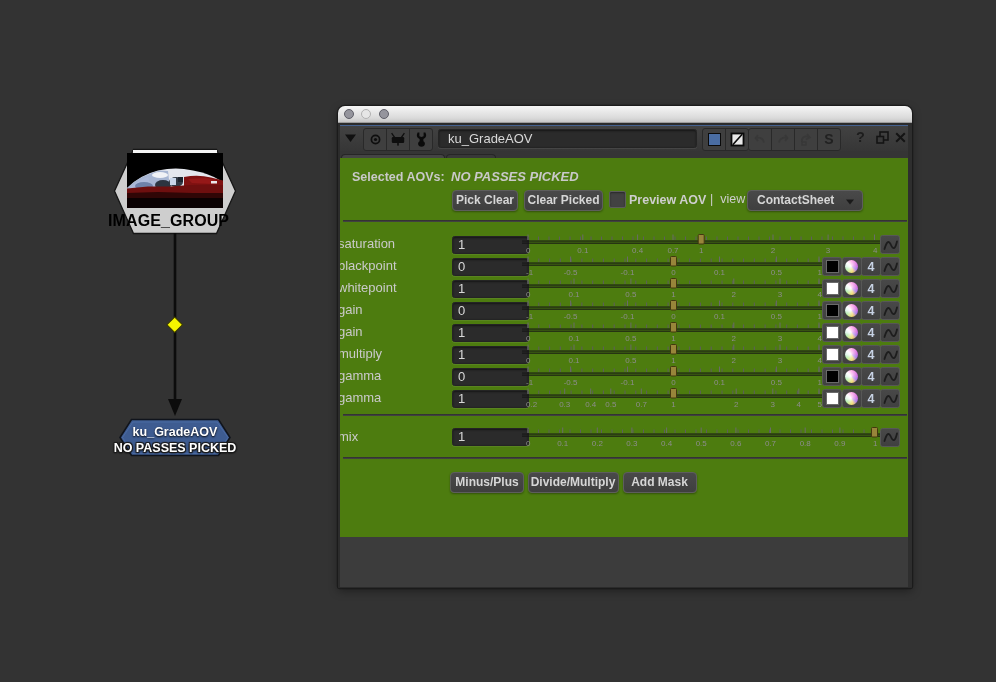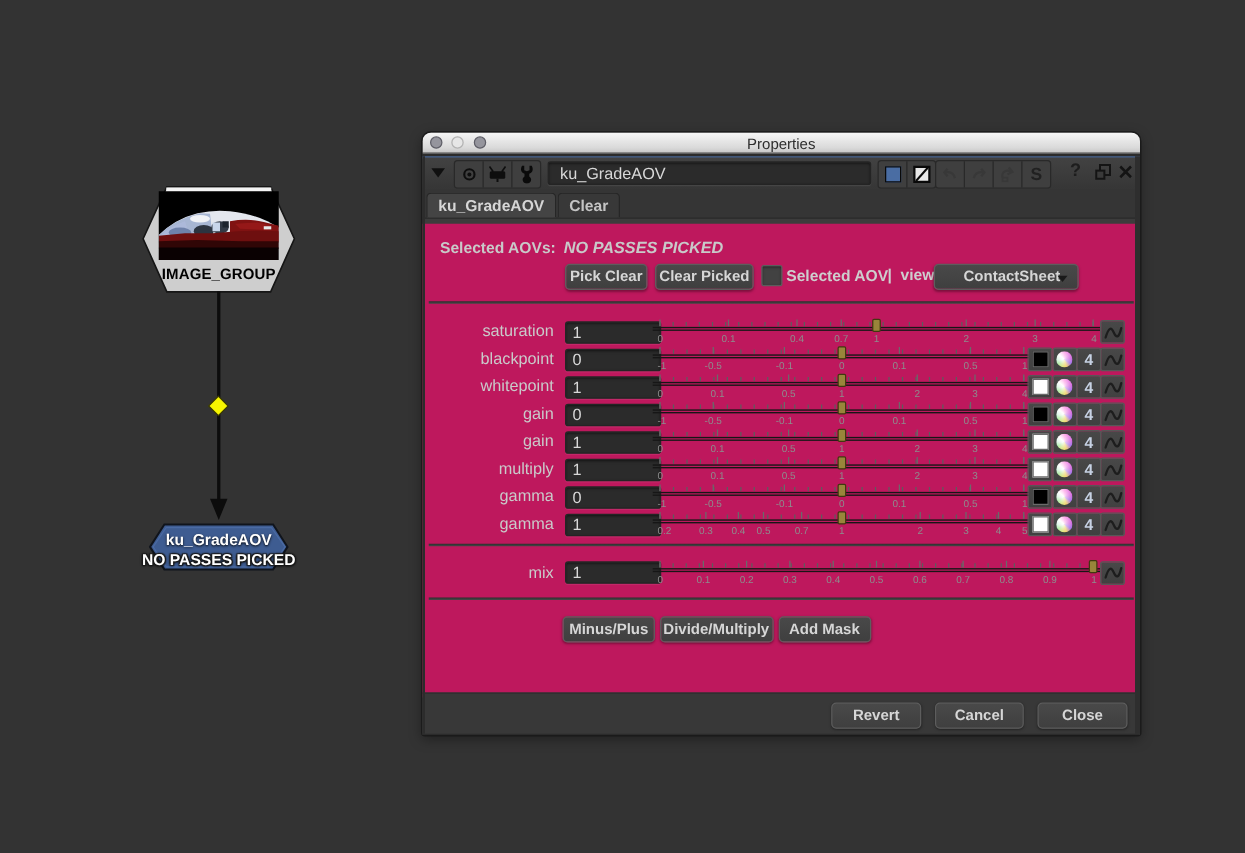--- a/index.html
+++ b/index.html
@@ -13,38 +13,38 @@
 #titlebar{position:absolute;left:0;top:0;width:574px;height:17px;border-radius:7px 7px 0 0;
   background:linear-gradient(#f6f6f6,#dadada 75%,#c8c8c8);border-bottom:1px solid #9c9c9c;box-sizing:border-box}
 #tbgap{position:absolute;left:0;top:17px;width:574px;height:1.5px;background:#2c2c2c}
 #titlebar .dot{position:absolute;top:3.2px;width:10.2px;height:10.2px;border-radius:50%;box-sizing:border-box}
 #titlebar .t{position:absolute;top:1.5px;width:574px;text-align:center;font-size:12px;color:#2e2e2e;}
 #blueline{position:absolute;left:0;top:18.5px;width:574px;height:2px;background:#44618f}
 #toolbar{position:absolute;left:0;top:20px;width:574px;height:25px;
   background:linear-gradient(#424242,#363636)}
 #tabrow{position:absolute;left:0;top:45px;width:574px;height:23px;background:#353535;
   border-bottom:1px solid #2b2b2b}
-#content{position:absolute;left:0;top:73px;width:574px;height:379px;background:#be185d}
+#content{position:absolute;left:0;top:52px;width:574px;height:379px;background:#4d7c0f}
 #bottombar{position:absolute;left:0;top:448px;width:574px;height:32.5px;background:#383838;
   border-top:1px solid #2c2c2c}
 #botedge{position:absolute;left:0;top:480.5px;width:574px;height:1.8px;background:#2b2b2b;border-radius:0 0 3px 3px}
 #ledge{position:absolute;left:0;top:18.5px;width:1.5px;height:462px;background:#2c2c2c}
 #redge{position:absolute;left:569.5px;top:18.5px;width:4.5px;height:462px;background:#2e2e2e}
 .tgroup{position:absolute;top:1.5px;height:21px;background:#3f3f3f;border:1px solid #292929;border-radius:3px;display:flex}
 .tcell{width:22px;height:21px;display:flex;align-items:center;justify-content:center;border-right:1px solid #292929}
 .tcell:last-child{border-right:none}
 .tab{position:absolute;top:3px;height:20px;line-height:20px;text-align:center;font-weight:bold;
   font-size:12.5px;border-radius:4px 4px 0 0;box-sizing:border-box}
 .btn{position:absolute;background:linear-gradient(#494949,#3f3f3f);border:1px solid #5d5d5d;
   box-shadow:0 1px 2px rgba(0,0,0,.35);border-radius:4px;color:#d6d6d6;font-size:12px;font-weight:bold;
   text-align:center;line-height:19px;height:19px;white-space:nowrap}
 .field{position:absolute;height:16px;background:#2b2b2b;border:1px solid #242424;
   box-shadow:inset 0 1px 2px rgba(0,0,0,.5), 0 1px 0 rgba(255,255,255,.07);
   border-radius:2.5px;color:#d8d8d8;font-size:13px;line-height:16px;padding-left:5px}
-.rlabel{position:absolute;left:0;width:105px;text-align:right;font-size:13px;color:#cacaca;height:16px;line-height:16px}
+.rlabel{position:absolute;left:0;width:105px;text-align:left;font-size:13px;color:#cacaca;height:16px;line-height:16px}
 .sl{position:absolute}
 .cbtn{position:absolute;width:18px;height:17px;background:linear-gradient(#484848,#404040);
   border:1px solid #575757;border-radius:2.5px;
   display:flex;align-items:center;justify-content:center}
 .cbtn.four{color:#c7d2e4;font-size:12.5px;font-weight:bold}
 .sw{width:11px;height:11px;border:1px solid #6a6a6a}
 .wheel{width:13px;height:13px;border-radius:50%;
   background:radial-gradient(circle at 40% 52%, rgba(255,255,255,.95) 0%, rgba(255,255,255,.5) 30%, rgba(255,255,255,0) 72%),
   conic-gradient(#ffa2e8, #d26ae0 22%, #a070e8 34%, #f0cc55 46%, #cce060 56%, #90e488 66%, #d2f0e2 76%, #ffffff 86%, #ffa2e8)}
 .sep{position:absolute;left:5px;width:564px;height:2px;
@@ -72,41 +72,40 @@
      <rect x="70" y="35" width="5" height="5" fill="#1c242e"></rect>
      <path d="M76 35 Q90 32.5 103 35.5 L115 38.5 L115 51 L76 51 Z" fill="#801212"></path>
      <path d="M19 46.5 L40 44.5 L62 44.5 L82 43 L100 42.5 L115 43 L115 52 L19 52 Z" fill="#6e0f0f"></path>
      <path d="M80 37 L98 36 L108 38 L106 42 L84 41 Z" fill="#951818"></path>
      <rect x="103" y="39" width="6" height="2.5" fill="#e8e8ea"></rect>
      <path d="M19 51 L50 50 L85 51 L115 51 L115 57 L19 57 Z" fill="#300606"></path>
      <rect x="19" y="56" width="96" height="10" fill="#0a0102"></rect>
    </g>
   </g>
 </svg>
-<div class="nodelabel" style="left:108px;top:212px;width:134px;text-align:center;font-size:12px;letter-spacing:0.1px">IMAGE_GROUP</div>
+<div class="nodelabel" style="left:108px;top:212px;width:134px;text-align:left;font-size:16px;letter-spacing:0.1px">IMAGE_GROUP</div>
 <svg class="abs" style="left:160px;top:233px" width="30" height="184" viewBox="0 0 30 184">
   <line x1="15" y1="0" x2="15" y2="168" stroke="#0c0c0c" stroke-width="2.6"></line>
   <polygon points="15,183 8,166 22,166" fill="#0c0c0c"></polygon>
   <rect x="9.2" y="86.2" width="11" height="11" transform="rotate(45 14.7 91.7)" fill="#f6f500" stroke="#3a3a00" stroke-width="1"></rect>
 </svg>
 <svg class="abs" style="left:114px;top:414px" width="122" height="48" viewBox="0 0 122 48">
   <polygon points="6,23.5 17.5,5.5 104.5,5.5 116,23.5 104.5,41.5 17.5,41.5" fill="#3e5c91" stroke="#10141c" stroke-width="1.6"></polygon>
   <polygon points="8.5,23.5 19,8 103,8 114,23.5 103,39.5 19,39.5" fill="none" stroke="#5577b5" stroke-width="1" opacity="0.5"></polygon>
 </svg>
 <div class="nodelabel" style="left:110px;top:425px;width:130px;text-align:center;color:#fff;font-size:12.5px;text-shadow:0 1px 2px #000">ku_GradeAOV</div>
 <div class="nodelabel" style="left:80px;top:441px;width:190px;text-align:center;color:#fff;font-size:12.5px;
  text-shadow:-1px -1px 1px #1a1a1a,1px -1px 1px #1a1a1a,-1px 1px 1px #1a1a1a,1px 1px 1px #1a1a1a,0 1px 2px #000">NO PASSES PICKED</div>
 </div>
 
 <div id="panel">
  <div id="titlebar">
    <div class="dot" style="left:5.5px;background:#95959d;border:1.2px solid #5f5f68"></div>
    <div class="dot" style="left:23px;background:#e6e6e6;border:1.2px solid #b2b2b2"></div>
    <div class="dot" style="left:40.5px;background:#95959d;border:1.2px solid #5f5f68"></div>
-   <div class="t">Properties</div>
  </div>
  <div id="tbgap"></div>
  <div id="blueline"></div>
 
  <div id="toolbar">
    <svg class="abs" style="left:7px;top:8px" width="12" height="9">
         <polygon points="0,0.5 11,0.5 5.5,8" fill="#101010"></polygon>
       </svg>
    <div class="tgroup" style="left:25px">
      <div class="tcell">
@@ -173,23 +172,23 @@
    <div class="tab" style="left:3px;width:104px;background:#444444;border:1px solid #262626;border-bottom:none;color:#d6d6d6">ku_GradeAOV</div>
    <div class="tab" style="left:108px;width:50px;background:#383838;border:1px solid #262626;border-bottom:none;color:#c4c4c4">Clear</div>
  </div>
 
  <div id="content">
    <div class="abs" style="left:14px;top:12px;font-weight:bold;font-size:12.5px;color:#c9c9c9">Selected AOVs:</div>
    <div class="abs" style="left:113px;top:11px;font-weight:bold;font-style:italic;font-size:13px;color:#c9c9c9">NO PASSES PICKED</div>
    <div class="btn" style="left:114px;top:32px;width:64px">Pick Clear</div>
    <div class="btn" style="left:186px;top:32px;width:77px">Clear Picked</div>
    <div class="abs" style="left:271px;top:33px;width:15px;height:15px;background:#424242;border:1px solid #5c5c5c;border-radius:2px;box-shadow:inset 0 1px 2px rgba(0,0,0,.4)"></div>
-   <div class="abs" style="left:291px;top:35px;font-weight:bold;font-size:12.5px;color:#cecece">Selected AOV</div>
-   <div class="abs" style="left:372px;top:34px;font-weight:bold;font-size:12.5px;color:#cecece">|&nbsp; view</div>
-   <div class="btn" style="left:409px;top:31.5px;width:105px;text-align:center;padding-left:9px">ContactSheet
+   <div class="abs" style="left:291px;top:35px;font-weight:bold;font-size:12.5px;color:#cecece">Preview AOV</div>
+   <div class="abs" style="left:372px;top:34px;font-weight:normal;font-size:12.5px;color:#cecece">|&nbsp; view</div>
+   <div class="btn" style="left:409px;top:31.5px;width:105px;text-align:left;padding-left:9px">ContactSheet
      <svg class="abs" style="right:7px;top:8px" width="9" height="6">
           <polygon points="0,0.5 8,0.5 4,5.5" fill="#1a1a1a"></polygon>
         </svg>
    </div>
    <div class="sep" style="top:62px"></div>
 <div class="rlabel" style="top:78px">saturation</div>
       <div class="field" style="left:114px;top:77.5px;width:70px">1</div>
       <svg class="sl" style="left:184.0px;top:75px;width:358px;height:24px" viewBox="0 0 358 24">
         <line x1="6.0" y1="3.5" x2="6.0" y2="7" stroke="#5d5d5d" stroke-width="1"></line>
         <line x1="16.5" y1="3.5" x2="16.5" y2="7" stroke="#5d5d5d" stroke-width="1"></line>
@@ -751,21 +750,16 @@
           <path d="M2.5 12 C 5 3.5, 7 3.5, 9 8 S 13 13, 15 4.5" fill="none" stroke="#1d1d1d" stroke-width="1.8" stroke-linecap="round"></path>
         </svg>
       </div>
    <div class="sep" style="top:255.5px"></div>
    <div class="sep" style="top:298.5px"></div>
    <div class="btn" style="left:112px;top:314px;width:72px">Minus/Plus</div>
    <div class="btn" style="left:189.5px;top:314px;width:89px">Divide/Multiply</div>
    <div class="btn" style="left:284.5px;top:314px;width:72px">Add Mask</div>
  </div>
 
- <div id="bottombar">
-   <div class="btn" style="left:327px;top:7px;width:70px">Revert</div>
-   <div class="btn" style="left:410px;top:7px;width:69px">Cancel</div>
-   <div class="btn" style="left:492px;top:7px;width:70px">Close</div>
- </div>
  <div id="botedge"></div>
  <div id="ledge"></div>
  <div id="redge"></div>
 </div>
 
 </body></html>

